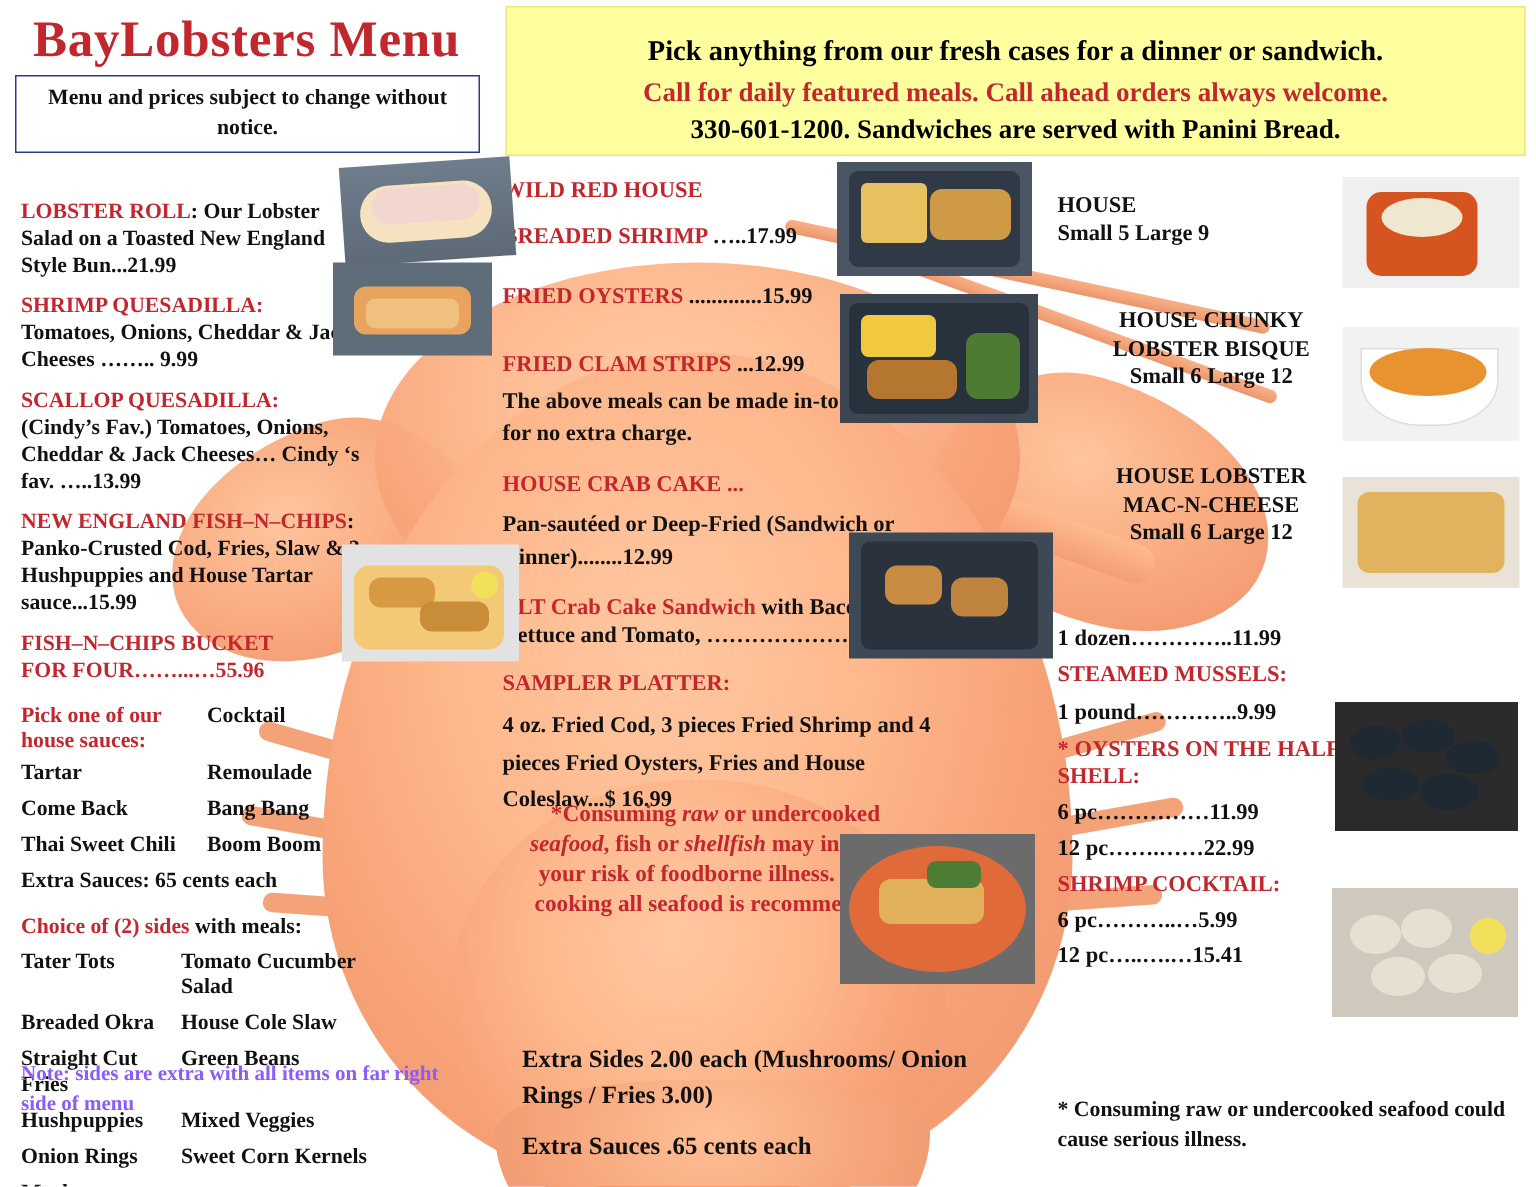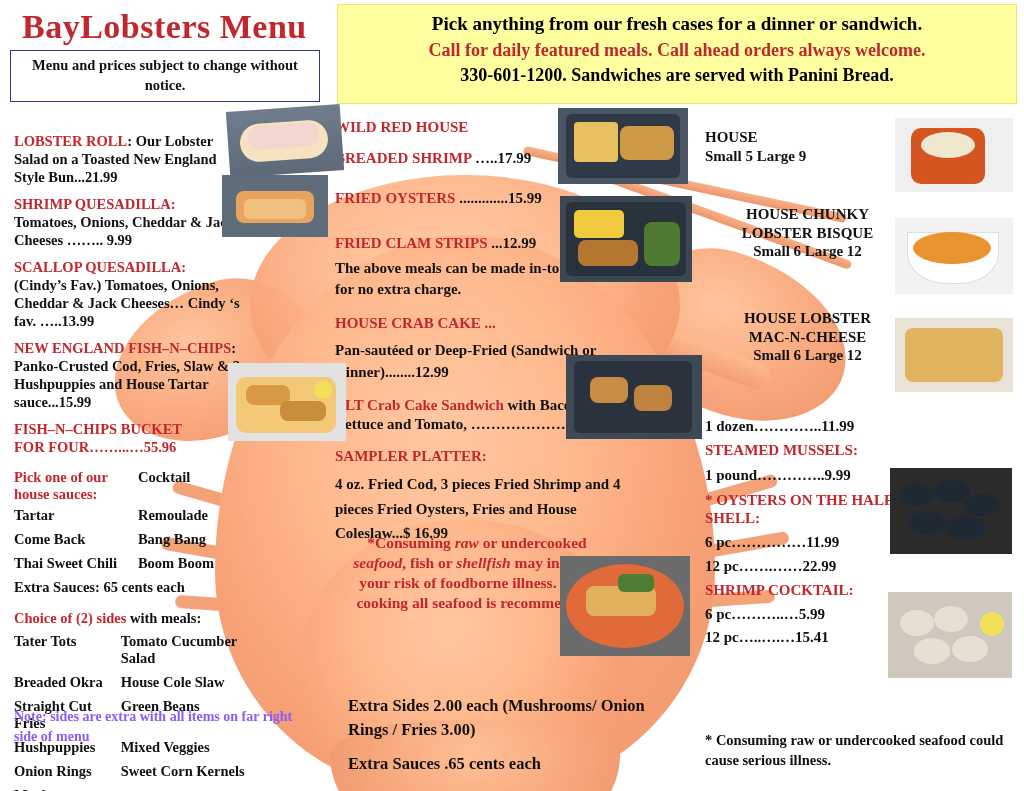--- a/index.html
+++ b/index.html
@@ -64,21 +64,21 @@
   .notice-box{
     position:absolute;left:10px;top:50px;width:310px;height:52px;
     border:1px solid #2b3a8f;background:#fff;
     display:flex;align-items:center;justify-content:center;text-align:center;
     font-size:14.5px;font-weight:bold;color:#111;line-height:1.35;padding:0 6px;
     box-sizing:border-box;
   }
   .banner{
     position:absolute;left:337px;top:4px;width:680px;height:100px;
     background:#ffffa0;border:1px solid #e7e77a;
-    text-align:center;box-sizing:border-box;padding-top:8px;
+    text-align:center;box-sizing:border-box;padding-top:19px;
   }
   .banner .l1t{font-size:19px;font-weight:bold;color:#000;}
   .banner .l2t{font-size:18px;font-weight:bold;color:#c1272d;margin-top:5px;}
   .banner .l3t{font-size:18px;font-weight:bold;color:#000;margin-top:4px;}
 
   .col{position:absolute;}
   .item{margin-bottom:9px;line-height:1.24;}
   .hdr{color:#c1272d;font-weight:bold;}
   .blk{color:#111;font-weight:bold;}
 

